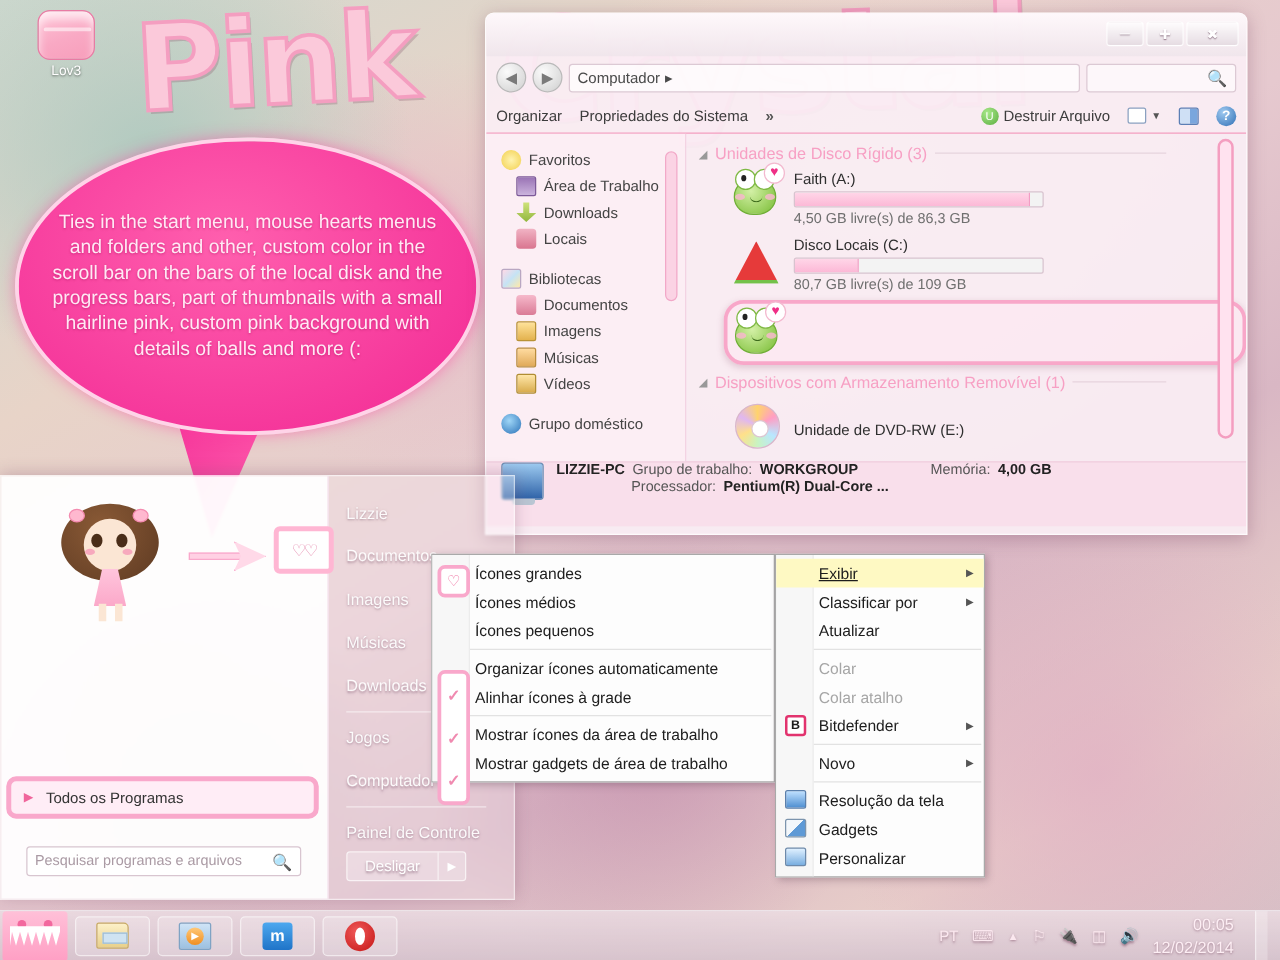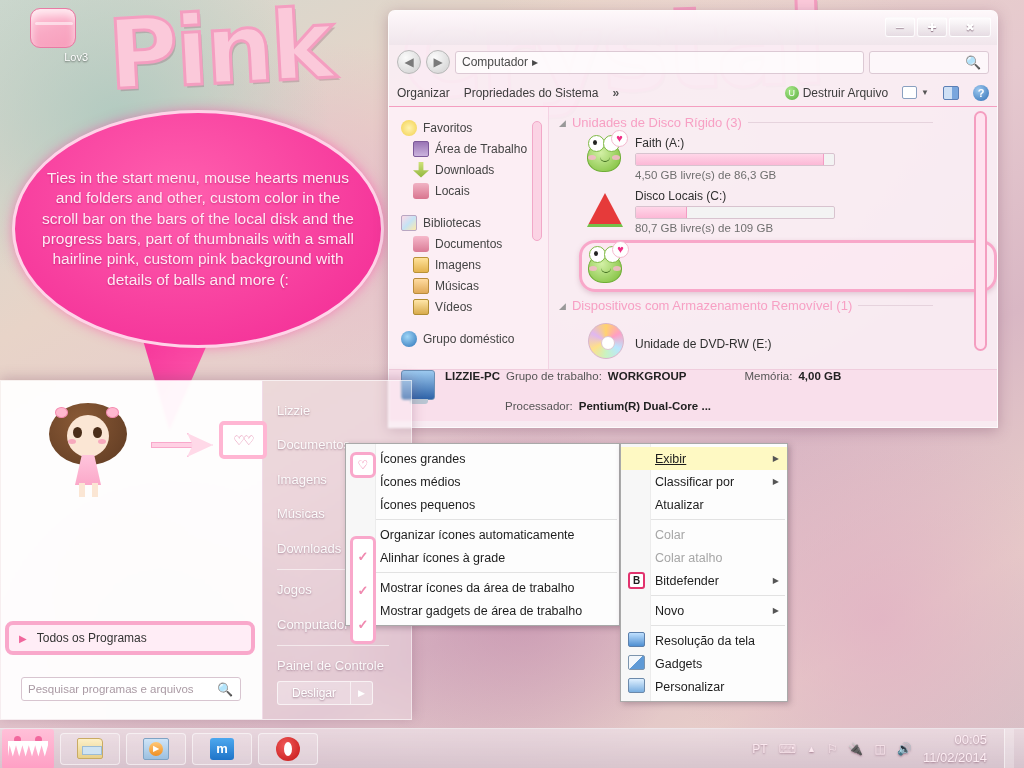--- a/index.html
+++ b/index.html
@@ -12,21 +12,21 @@
       radial-gradient(ellipse 260px 240px at 330px 210px, rgba(230,180,200,.7), rgba(230,180,200,0) 70%),
       radial-gradient(ellipse 380px 330px at 700px 150px, rgba(240,220,215,.9), rgba(240,220,215,0) 70%),
       radial-gradient(ellipse 260px 260px at 520px 600px, rgba(190,130,165,.55), rgba(190,130,165,0) 70%),
       radial-gradient(ellipse 300px 300px at 880px 620px, rgba(225,175,195,.75), rgba(225,175,195,0) 72%),
       radial-gradient(ellipse 220px 220px at 150px 620px, rgba(205,175,185,.6), rgba(205,175,185,0) 72%),
       linear-gradient(150deg,#cfd9cf 0%, #e8d4c8 25%, #e6c9cf 48%, #d9b7c4 66%, #e7cdc9 84%, #d4bfc6 100%);
   }
   .abs { position:absolute; }
 
   
-  #desk-icon { left:18px; top:8px; width:70px; text-align:right; }
+  #desk-icon { left:18px; top:8px; width:70px; text-align:center; }
   .folder-glyph {
     width:46px;height:40px;margin:0 auto;border-radius:10px;
     background:linear-gradient(160deg,#ffc3d6,#f9a9c4 55%,#f79ebb);
     border:1px solid #e87ba4; position:relative;
     box-shadow:inset 0 6px 8px rgba(255,255,255,.7);
   }
   .folder-glyph:after{content:"";position:absolute;left:4px;top:13px;width:38px;height:3px;border-radius:2px;background:rgba(255,255,255,.55);}
   #desk-icon .lbl{font-size:11px;color:#fff;text-shadow:0 1px 2px rgba(0,0,0,.55);margin-top:3px;}
 
   
@@ -175,21 +175,21 @@
 
   #exp-status{
     height:52px;border-top:1px solid #f0cddd;background:rgba(250,214,230,.55);
     display:flex;align-items:flex-start;gap:10px;padding:0 12px;
   }
   .pcicon{width:34px;height:30px;flex:none;background:linear-gradient(to bottom,#9cc9ef,#2f63a8);border:1px solid #6b8fb5;border-radius:3px;position:relative;}
   .pcicon:after{content:"";position:absolute;left:8px;bottom:-5px;width:18px;height:5px;background:#b9c6d3;border-radius:0 0 3px 3px;}
   .status-rows{font-size:11.5px;color:#555;}
   .status-rows b{color:#222;font-weight:bold;}
   .srow{display:flex;gap:6px;align-items:baseline;}
-  .srow.r2{padding-left:60px;margin-top:18px;}
+  .srow.r2{padding-left:60px;margin-top:2px;}
   .sgap{display:inline-block;width:46px;}
 
   
   #startmenu{
     left:0; top:380px; width:412px; height:340px;
     background:rgba(252,246,248,.30);
     border:1px solid rgba(255,255,255,.6); border-right:1px solid rgba(255,255,255,.5);
     box-shadow:0 -2px 12px rgba(120,70,100,.3);
     display:flex; backdrop-filter:blur(1px);
   }
@@ -633,17 +633,17 @@
   <div id="tray">
     <span class="ti">PT</span>
     <span class="ti">⌨</span>
     <span class="ti" style="font-size:9px">▲</span>
     <span class="ti">⚐</span>
     <span class="ti">🔌</span>
     <span class="ti">◫</span>
     <span class="ti">🔊</span>
     <div id="clock">
       <div>00:05</div>
-      <div>11/02/2014</div>
+      <div>12/02/2014</div>
     </div>
     <div id="showdesk"></div>
   </div>
 </div>
 
 </body></html>

